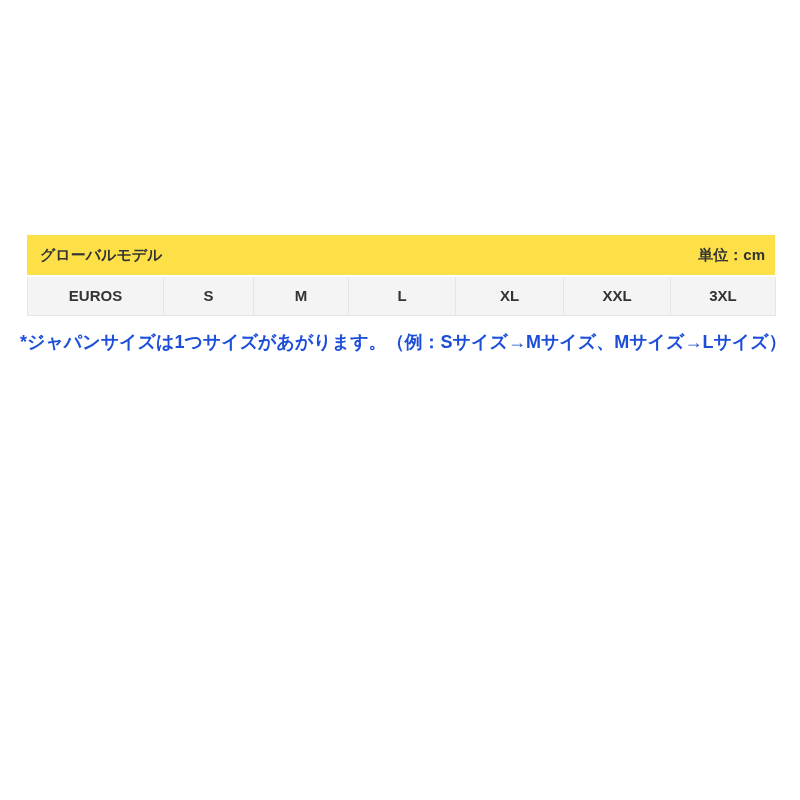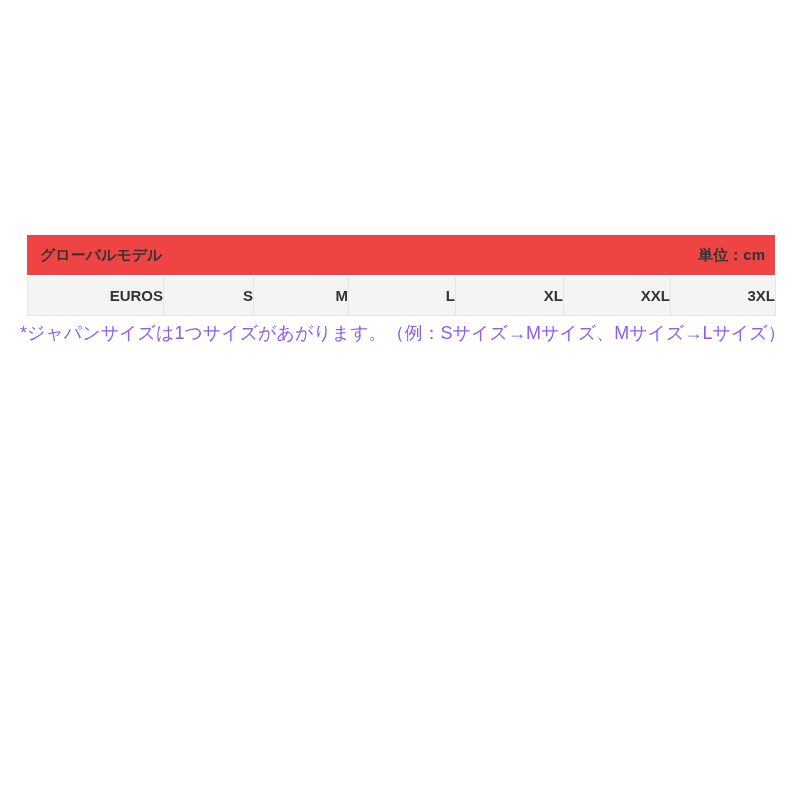--- a/index.html
+++ b/index.html
@@ -19,21 +19,21 @@
   }
   .chart-wrap {
     position: absolute;
     top: 235px;
     left: 27px;
     width: 748px;
   }
   .header-bar {
     box-sizing: border-box;
     height: 40px;
-    background: #ef4444;
+    background: #fde047;
     display: flex;
     align-items: center;
     justify-content: space-between;
     padding: 0 10px 0 13px;
     font-size: 15px;
     font-weight: bold;
     margin-bottom: 2px;
   }
   table.size-table {
     width: 748px;
@@ -48,33 +48,32 @@
     text-align: center;
     vertical-align: middle;
     font-weight: bold;
     color: #333333;
     padding: 0;
   }
   table.size-table thead th {
     background: #f4f4f4;
     height: 38px;
     border-top: none;
-    text-align: right;
   }
   table.size-table tbody th,
   table.size-table tbody td {
     background: #ffffff;
     height: 39px;
   }
   .footnote {
     position: relative;
-    margin: 5px 0 0 -7px;
+    margin: 14px 0 0 -7px;
     font-size: 18px;
-    font-weight: normal;
-    color: #8b5cf6;
+    font-weight: bold;
+    color: #1d4ed8;
     white-space: nowrap;
   }
 </style>
 </head>
 <body>
 
 <div class="stage">
   <div class="chart-wrap">
 
     <div class="header-bar">

